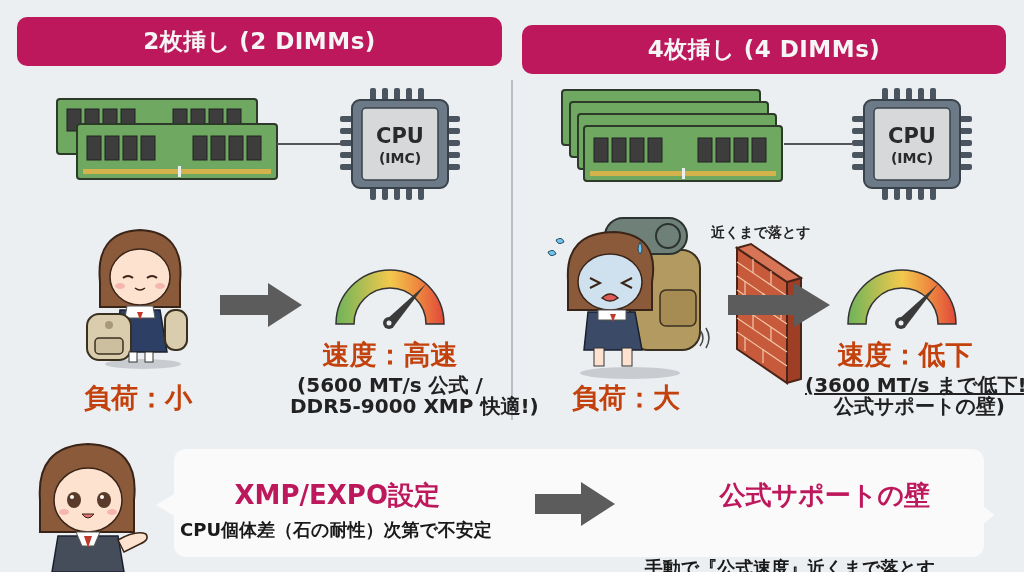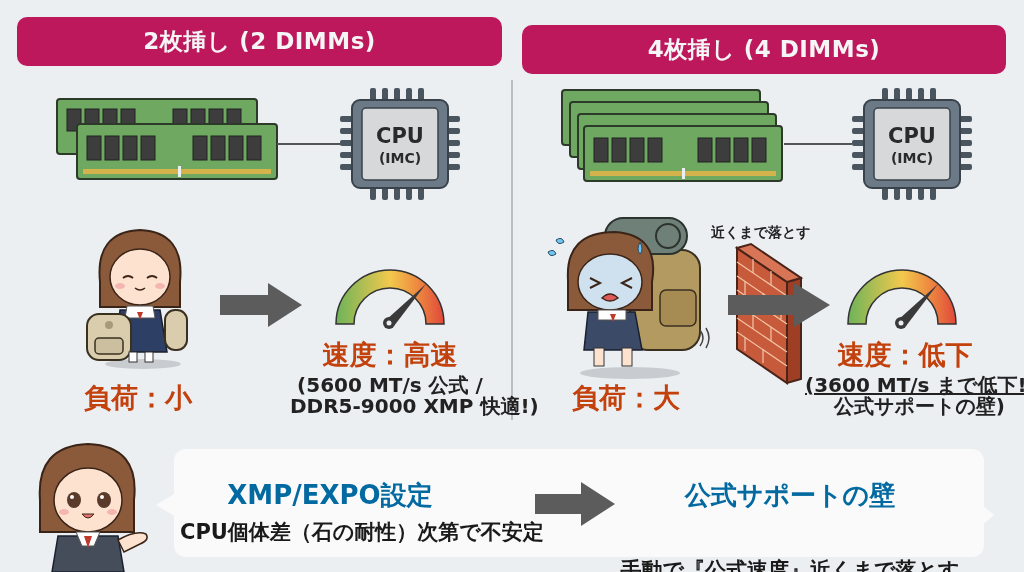--- a/index.html
+++ b/index.html
@@ -42,25 +42,25 @@
     position: absolute; left: 156px; top: 493px; width: 0; height: 0;
     border-top: 12px solid transparent; border-bottom: 12px solid transparent;
     border-right: 20px solid #fafafa;
   }
   .bubble-tail-right {
     position: absolute; left: 982px; top: 505px; width: 0; height: 0;
     border-top: 10px solid transparent; border-bottom: 10px solid transparent;
     border-left: 12px solid #fafafa;
   }
   .bubble-title {
-    position: absolute; font-size: 26px; font-weight: bold; color: #0369a1;
-    text-align: center; white-space: nowrap;
+    position: absolute; font-size: 26px; font-weight: bold; color: #be185d;
+    text-align: right; white-space: nowrap;
   }
   .bubble-sub {
-    position: absolute; font-size: 21px; font-weight: bold; color: #1a1a1a;
+    position: absolute; font-size: 18px; font-weight: bold; color: #1a1a1a;
     text-align: center; white-space: nowrap;
   }
   svg { position: absolute; overflow: visible; }
 </style>
 </head>
 <body>
 
 <div class="header" style="left:17px; width:485px;">
   <span>2枚挿し (2 DIMMs)</span>
 </div>

